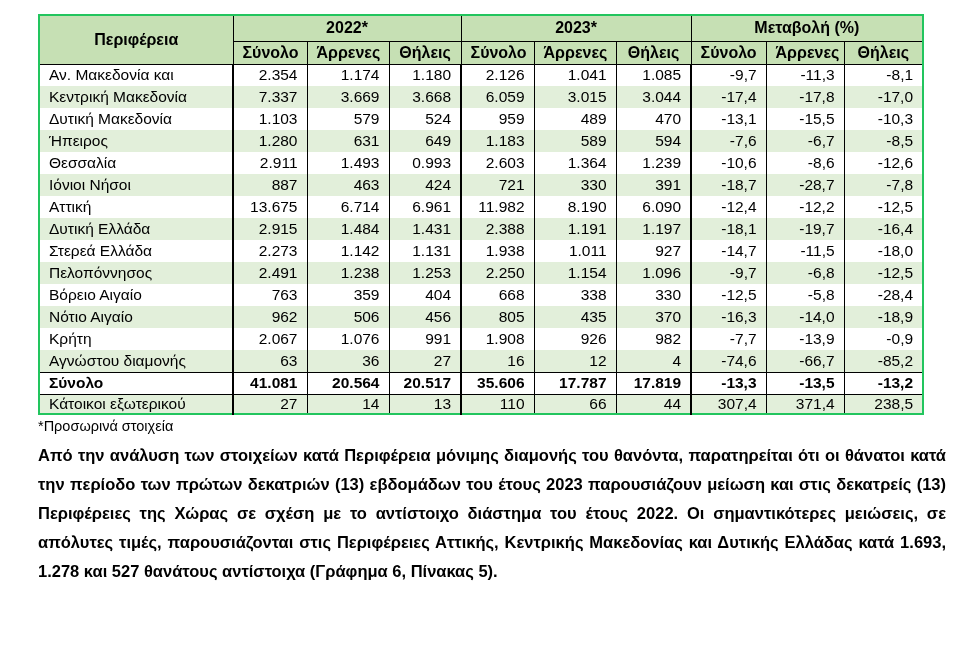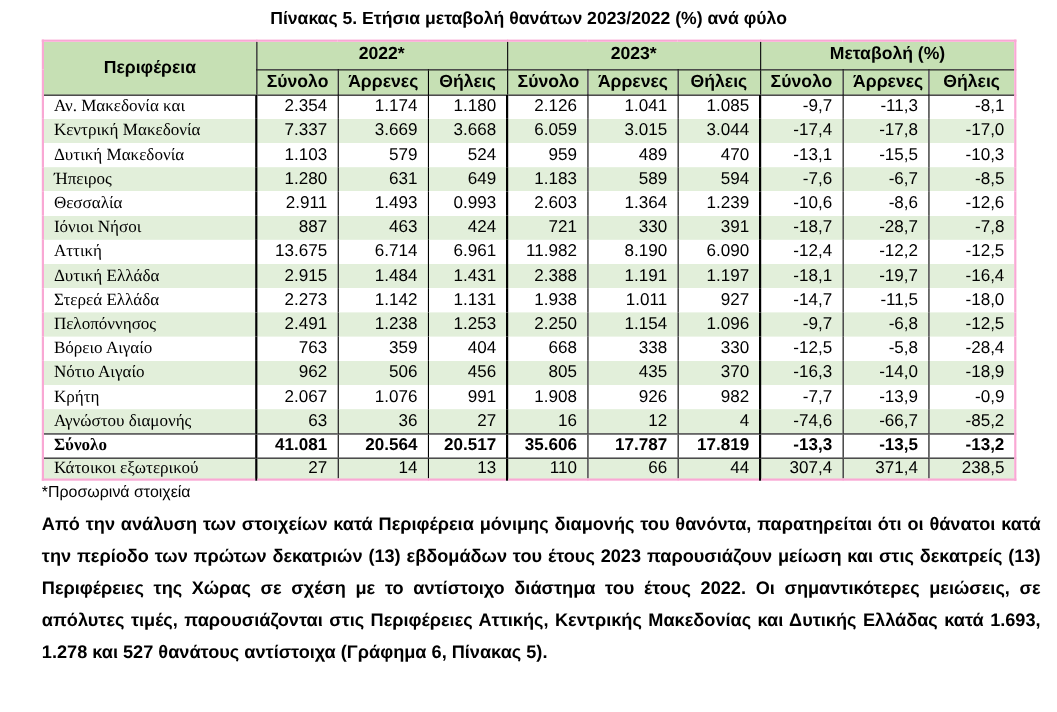--- a/index.html
+++ b/index.html
@@ -23,21 +23,21 @@
   .title-block sup {
     font-size: 10px;
     line-height: 0;
   }
 
   table.stats {
     border-collapse: collapse;
     table-layout: fixed;
     width: 884px;
     margin: 7px 0 0 38px;
-    border: 2px solid #f9a8d4;
+    border: 2px solid #22c55e;
   }
   th, td {
     padding: 0 9px;
     overflow: hidden;
     white-space: nowrap;
   }
   thead th {
     background: #c6e0b4;
     border: 1.5px solid #000;
     font-size: 16px;
@@ -51,21 +51,21 @@
     border-left: 1px solid #000;
     font-size: 15.5px;
     height: 22px;
     background: #ffffff;
   }
   tbody td:first-child { border-left: none; }
   tbody td:nth-child(2),
   tbody td:nth-child(5),
   tbody td:nth-child(8) { border-left: 2px solid #000; }
 
-  td.region { text-align: left; font-family: Liberation Serif, serif; }
+  td.region { text-align: left; }
   td.num { text-align: right; }
 
   tr.shaded td, tr.abroad td { background: #e2efda; }
   tr.total td {
     font-weight: bold;
     border-top: 1.5px solid #000;
     border-bottom: 1.5px solid #000;
   }
   tr.abroad td { height: 17px; }
 
@@ -80,21 +80,20 @@
     text-align: justify;
     font-weight: bold;
   }
 </style>
 </head>
 <body>
 
 <div class="page">
 
   <div class="title-block">
-    <div>Πίνακας 5. Ετήσια μεταβολή θανάτων 2023/2022 (%) ανά φύλο</div>
   </div>
 
   <table class="stats">
     <colgroup>
       <col style="width:194px">
       <col style="width:74px">
         <col style="width:82px">
         <col style="width:72px">
       <col style="width:73px">
         <col style="width:82px">

